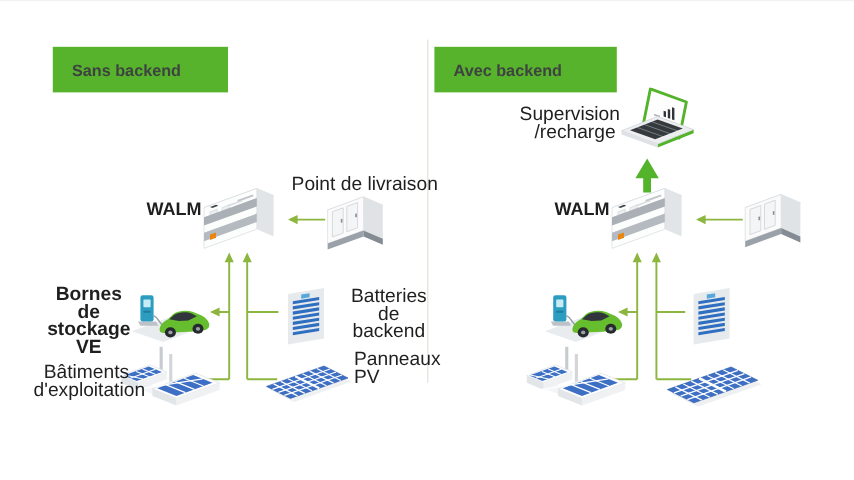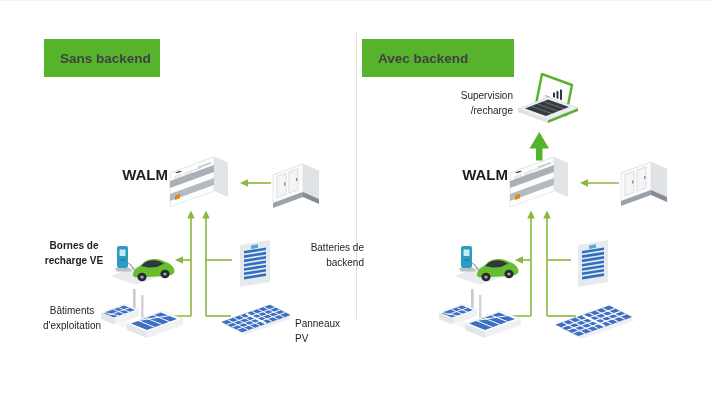--- a/index.html
+++ b/index.html
@@ -1,31 +1,31 @@
 <!DOCTYPE html>
 <html style="--banner-green: #57b32b; --connector-green: #8cb63f; --arrow-green: #53b32a; --car-green: #66bd2d; --solar-blue: #3d6fc4; --battery-blue: #2f6fc1; --charger-teal: #2d9cc1; --divider-beige: #e5e1d7; --text-dark: #1f1f1f; --banner-text: #3e4341;"><head>
 <meta charset="utf-8">
 <style>
   html,body{margin:0;padding:0;background:#ffffff;}
   .canvas{position:relative;width:712px;height:400px;background:#ffffff;overflow:hidden;
           font-family:"Liberation Sans", sans-serif;border-top:1px solid #f2f2f2;}
   .divider{position:absolute;left:356px;top:32px;width:1px;height:286px;background:var(--divider-beige,#e5e1d7);}
   .banner{position:absolute;height:38px;background:var(--banner-green,#57b32b);display:flex;align-items:center;
           padding-left:16px;box-sizing:border-box;font-weight:bold;font-size:13.5px;color:var(--banner-text,#3e4341);}
-  .banner-left{left:44px;top:38px;width:116px;}
+  .banner-left{left:44px;top:38px;width:146px;}
   .banner-right{left:362px;top:38px;width:152px;}
-  .lbl{position:absolute;font-size:10px;line-height:14.5px;color:var(--text-dark,#1f1f1f);z-index:2;}
+  .lbl{position:absolute;font-size:16px;line-height:14.5px;color:var(--text-dark,#1f1f1f);z-index:2;}
   .lbl-delivery{left:243px;top:146px;width:116px;text-align:center;white-space:nowrap;}
   .lbl-walm{font-weight:bold;font-size:15px;text-align:right;}
   .lbl-walm-left{left:122px;top:167px;width:46px;}
   .lbl-walm-right{left:462px;top:167px;width:46px;}
   .lbl-ev{left:36px;top:238px;width:76px;text-align:center;font-weight:bold;}
   .lbl-buildings{left:28px;top:303px;width:88px;text-align:center;}
-  .lbl-battery{left:284px;top:240px;width:80px;text-align:right;}
-  .lbl-pv{left:295px;top:292px;width:70px;text-align:left;margin-top:24px;}
+  .lbl-battery{left:284px;top:240px;width:80px;text-align:center;}
+  .lbl-pv{left:295px;top:292px;width:70px;text-align:left;}
   .lbl-supervision{left:433px;top:88px;width:80px;text-align:right;}
   .icon{position:absolute;z-index:1;}
   .connectors{position:absolute;left:0;top:0;width:712px;height:400px;z-index:0;}
   .c-line{stroke:var(--connector-green,#8cb63f);stroke-width:1.6;fill:none;}
   .c-head{fill:var(--connector-green,#8cb63f);}
   .t-arrow{fill:var(--arrow-green,#53b32a);}
   .car-body{fill:var(--car-green,#66bd2d);}
   .solar-cell{fill:var(--solar-blue,#3d6fc4);}
   .bat-cell{fill:var(--battery-blue,#2f6fc1);}
   .charger{fill:var(--charger-teal,#2d9cc1);}
@@ -169,25 +169,26 @@
     <polygon class="t-arrow" points="536,146 542.5,146 542.5,159.5 536,159.5"></polygon>
     <polygon class="t-arrow" points="539.3,131 529.5,147.5 549,147.5"></polygon>
   </svg>
 
   <div class="divider"></div>
 
   <div class="banner banner-left">
     <span>Sans backend</span>
   </div>
 
+  <div class="lbl lbl-delivery">Point de livraison</div>
   <div class="lbl lbl-walm lbl-walm-left">WALM</div>
 
   <div class="lbl lbl-ev">
     <span>Bornes de</span><br>
-    <span>recharge VE</span>
+    <span>stockage VE</span>
   </div>
   <div class="lbl lbl-buildings">
     <span>Bâtiments</span><br>
     <span>d'exploitation</span>
   </div>
   <div class="lbl lbl-battery">
     <span>Batteries de</span><br>
     <span>backend</span>
   </div>
   <div class="lbl lbl-pv">

